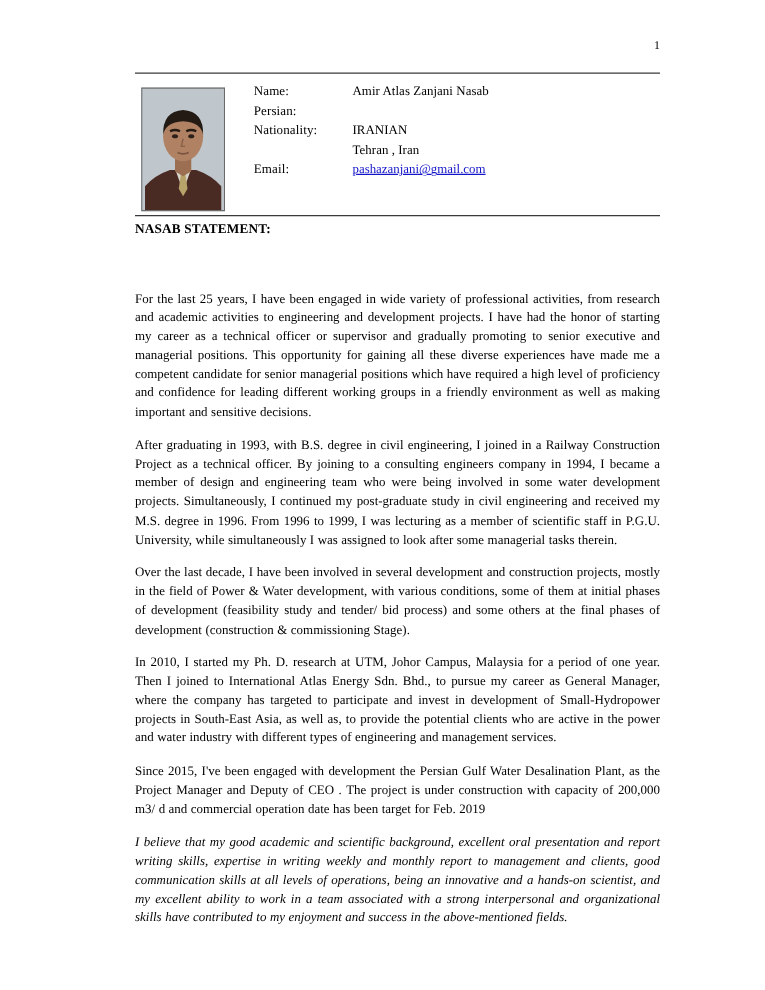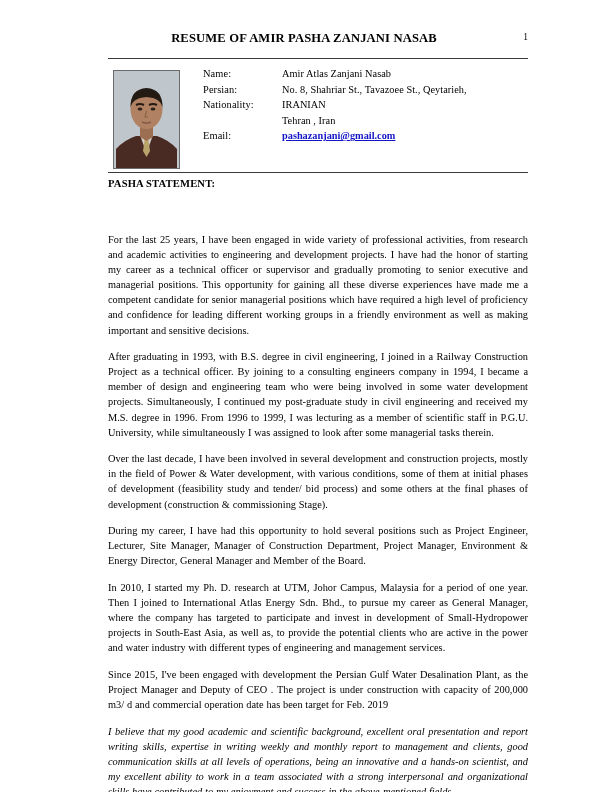--- a/index.html
+++ b/index.html
@@ -105,21 +105,20 @@
   }
   .c-row-cont {
     display: flex;
     height: 15.6px;
   }
   .c-row-cont .c-label { visibility: hidden; }
   .email-link {
     color: #1414c8;
     text-decoration: underline;
     font-size: 10.3px;
-    font-weight: bold;
   }
 
   
   .section-heading {
     position: absolute;
     left: 108px;
     top: 178px;
     font-weight: bold;
     font-size: 10.6px;
     letter-spacing: 0.15px;
@@ -142,21 +141,20 @@
     word-spacing: 0.2px;
   }
   .para:last-child { margin-bottom: 0; font-style: italic; }
 </style>
 </head>
 <body>
 
 <div class="page">
 
   <div class="doc-header">
-    <div class="doc-title">RESUME OF AMIR PASHA ZANJANI NASAB</div>
     <div class="page-number">1</div>
   </div>
 
   <div class="rule rule-top"></div>
 
   <div class="contact-block">
 
     <div class="photo">
       <svg width="65" height="97" viewBox="0 0 65 97">
         <rect x="0" y="0" width="65" height="97" fill="#c9ced3"></rect>
@@ -187,45 +185,43 @@
       </svg>
     </div>
 
     <div class="contact-table">
       <div class="c-row">
         <div class="c-label">Name:</div>
         <div class="c-value">Amir Atlas Zanjani Nasab</div>
       </div>
       <div class="c-row">
         <div class="c-label">Persian:</div>
-        <div class="c-value">No. 8, Shahriar St., Tavazoee St., Qeytarieh,</div>
       </div>
       <div class="c-row">
         <div class="c-label">Nationality:</div>
         <div class="c-value">IRANIAN</div>
       </div>
       <div class="c-row c-row-cont">
         <div class="c-label"></div>
         <div class="c-value">Tehran , Iran</div>
       </div>
       <div class="c-row">
         <div class="c-label">Email:</div>
         <a class="email-link" href="#">pashazanjani@gmail.com</a>
       </div>
     </div>
 
   </div>
 
   <div class="rule rule-bottom"></div>
 
-  <div class="section-heading">PASHA STATEMENT:</div>
+  <div class="section-heading">NASAB STATEMENT:</div>
 
   <div class="body-copy">
     <p class="para">For the last 25 years, I have been engaged in wide variety of professional activities, from research and academic activities to engineering and development projects. I have had the honor of starting my career as a technical officer or supervisor and gradually promoting to senior executive and managerial positions. This opportunity for gaining all these diverse experiences have made me a competent candidate for senior managerial positions which have required a high level of proficiency and confidence for leading different working groups in a friendly environment as well as making important and sensitive decisions.</p>
     <p class="para">After graduating in 1993, with B.S. degree in civil engineering, I joined in a Railway Construction Project as a technical officer. By joining to a consulting engineers company in 1994, I became a member of design and engineering team who were being involved in some water development projects. Simultaneously, I continued my post-graduate study in civil engineering and received my M.S. degree in 1996. From 1996 to 1999, I was lecturing as a member of scientific staff in P.G.U. University, while simultaneously I was assigned to look after some managerial tasks therein.</p>
     <p class="para">Over the last decade, I have been involved in several development and construction projects, mostly in the field of Power &amp; Water development, with various conditions, some of them at initial phases of development (feasibility study and tender/ bid process) and some others at the final phases of development (construction &amp; commissioning Stage).</p>
-    <p class="para">During my career, I have had this opportunity to hold several positions such as Project Engineer, Lecturer, Site Manager, Manager of Construction Department, Project Manager, Environment &amp; Energy Director, General Manager and Member of the Board.</p>
     <p class="para">In 2010, I started my Ph. D. research at UTM, Johor Campus, Malaysia for a period of one year. Then I joined to International Atlas Energy Sdn. Bhd., to pursue my career as General Manager, where the company has targeted to participate and invest in development of Small-Hydropower projects in South-East Asia, as well as, to provide the potential clients who are active in the power and water industry with different types of engineering and management services.</p>
     <p class="para">Since 2015, I've been engaged with development the Persian Gulf Water Desalination Plant, as the Project Manager and Deputy of CEO . The project is under construction with capacity of 200,000 m3/ d and commercial operation date has been target for Feb. 2019</p>
     <p class="para">I believe that my good academic and scientific background, excellent oral presentation and report writing skills, expertise in writing weekly and monthly report to management and clients, good communication skills at all levels of operations, being an innovative and a hands-on scientist, and my excellent ability to work in a team associated with a strong interpersonal and organizational skills have contributed to my enjoyment and success in the above-mentioned fields.</p>
   </div>
 
 </div>
 
 </body></html>

